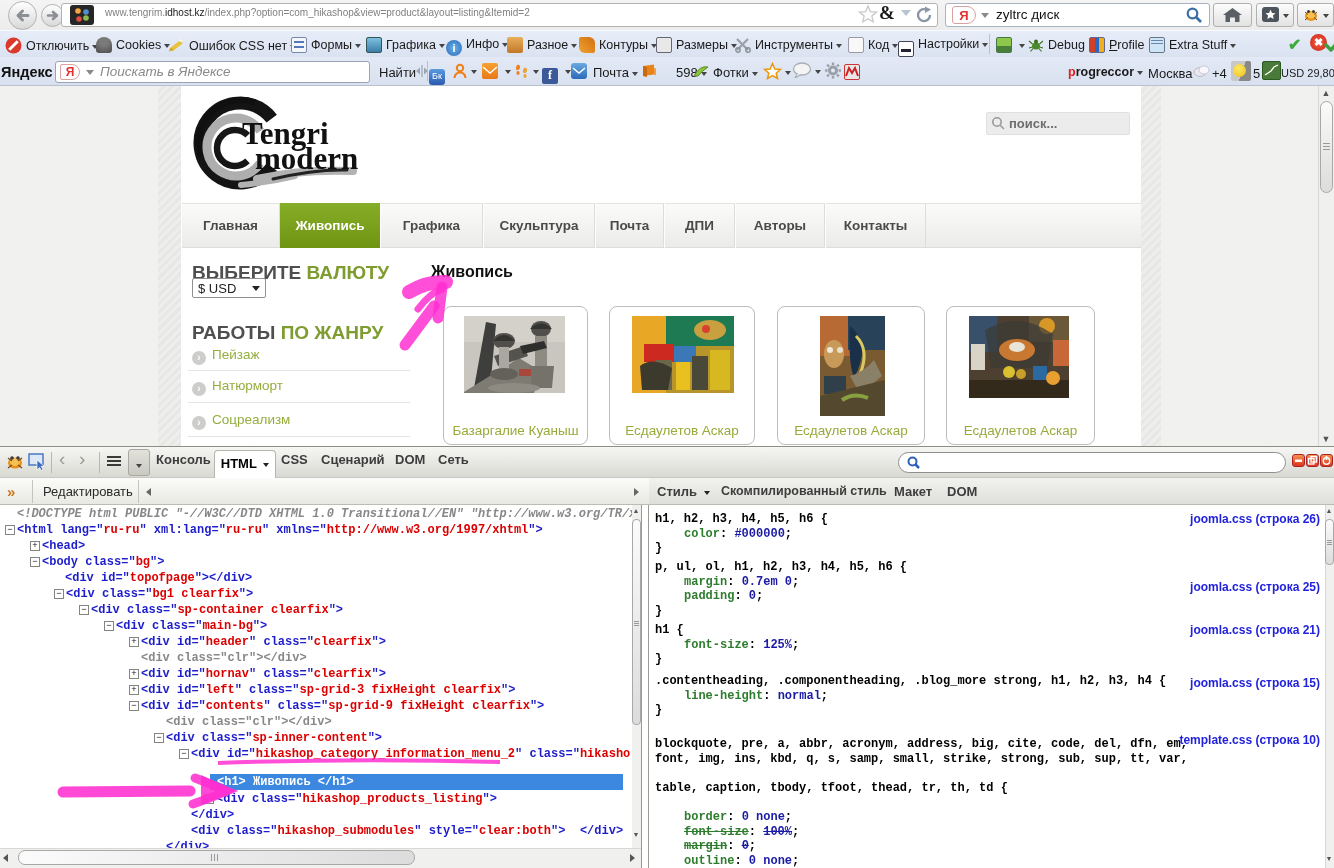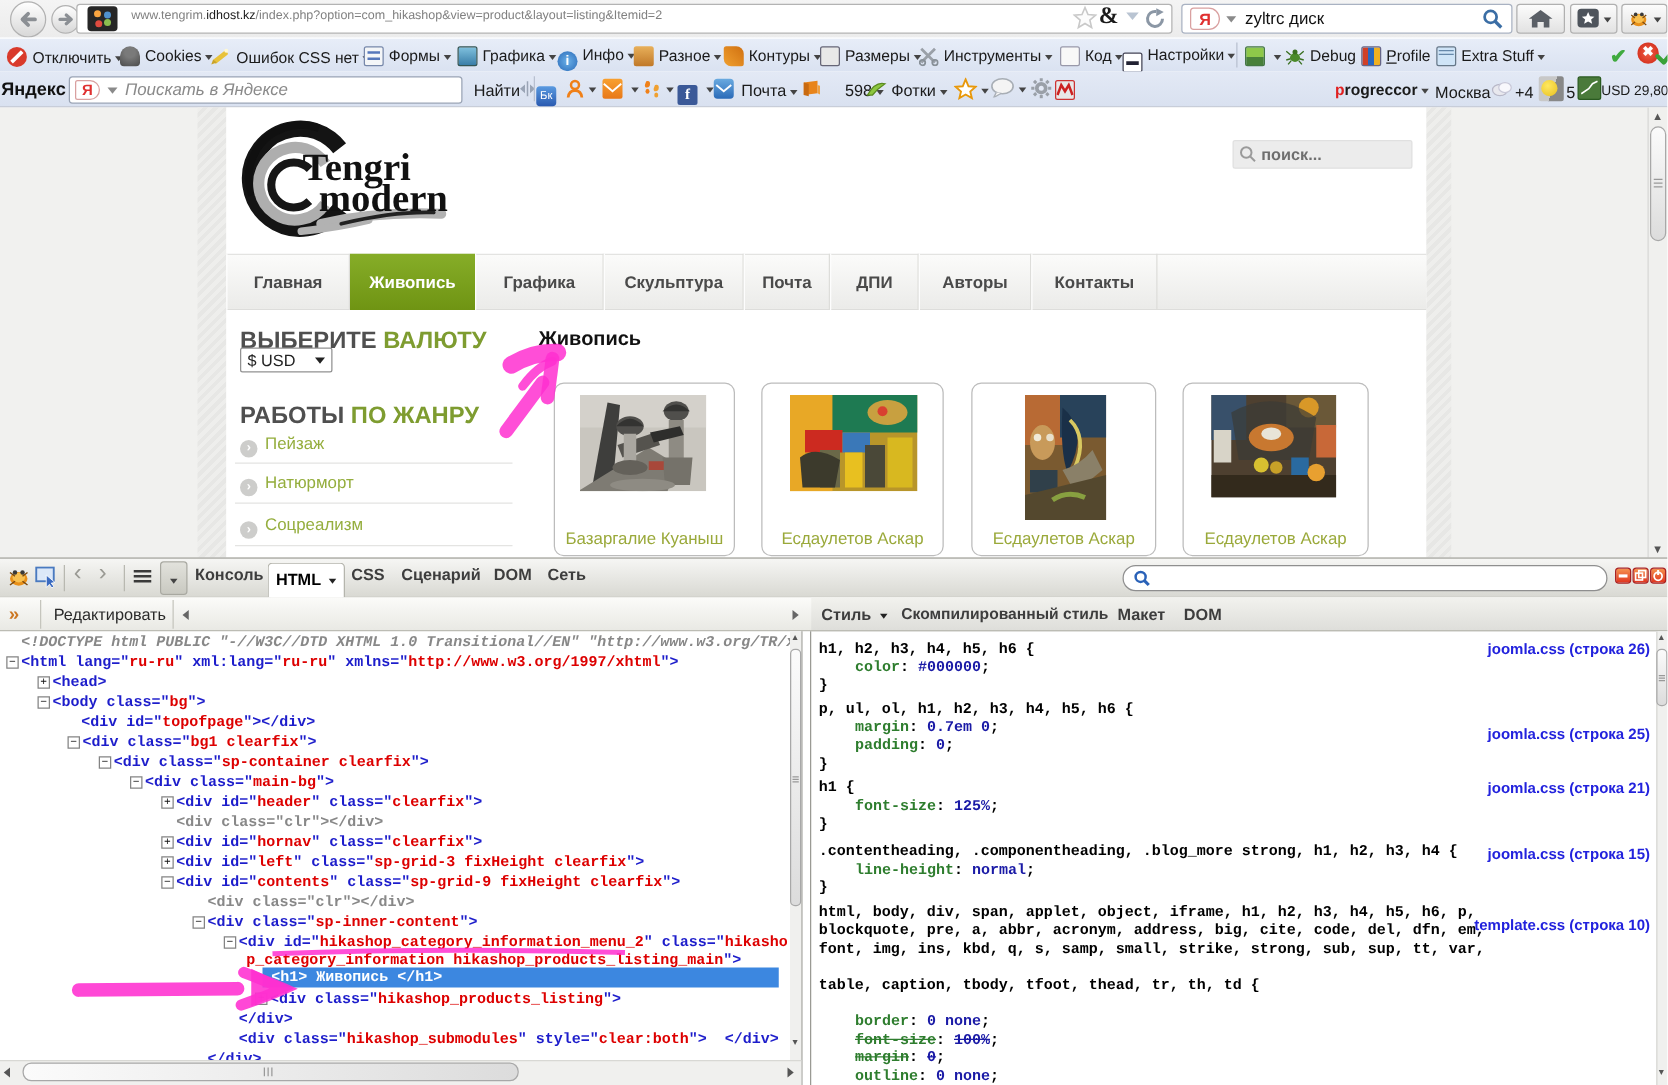--- a/index.html
+++ b/index.html
@@ -452,21 +452,20 @@
 <span class="eb" style="left:79px;top:158px;">−</span><div class="treeline mono" style="left:91px;top:155px;">&lt;div class="<span class="rv">sp-container clearfix</span>"&gt;</div>
 <span class="eb" style="left:104px;top:174px;">−</span><div class="treeline mono" style="left:116px;top:171px;">&lt;div class="<span class="rv">main-bg</span>"&gt;</div>
 <span class="eb" style="left:129px;top:190px;">+</span><div class="treeline mono" style="left:141px;top:187px;">&lt;div id="<span class="rv">header</span>" class="<span class="rv">clearfix</span>"&gt;</div>
 <div class="treeline mono" style="left:141px;top:203px;"><span class="gray">&lt;div class="clr"&gt;&lt;/div&gt;</span></div>
 <span class="eb" style="left:129px;top:222px;">+</span><div class="treeline mono" style="left:141px;top:219px;">&lt;div id="<span class="rv">hornav</span>" class="<span class="rv">clearfix</span>"&gt;</div>
 <span class="eb" style="left:129px;top:238px;">+</span><div class="treeline mono" style="left:141px;top:235px;">&lt;div id="<span class="rv">left</span>" class="<span class="rv">sp-grid-3 fixHeight clearfix</span>"&gt;</div>
 <span class="eb" style="left:129px;top:254px;">−</span><div class="treeline mono" style="left:141px;top:251px;">&lt;div id="<span class="rv">contents</span>" class="<span class="rv">sp-grid-9 fixHeight clearfix</span>"&gt;</div>
 <div class="treeline mono" style="left:166px;top:267px;"><span class="gray">&lt;div class="clr"&gt;&lt;/div&gt;</span></div>
 <span class="eb" style="left:154px;top:286px;">−</span><div class="treeline mono" style="left:166px;top:283px;">&lt;div class="<span class="rv">sp-inner-content</span>"&gt;</div>
 <span class="eb" style="left:179px;top:302px;">−</span><div class="treeline mono" style="left:191px;top:299px;">&lt;div id="<span class="rv">hikashop_category_information_menu_2</span>" class="<span class="rv">hikasho</span></div>
-<div class="treeline mono" style="left:197px;top:313px;"><span class="rv">p_category_information hikashop_products_listing_main</span>"&gt;</div>
 <div class="abs" style="left:210px;top:327px;width:413px;height:16px;background:#3c87e0;"></div>
 <div class="treeline mono" style="left:217px;top:327px;"><span style="color:#fff;">&lt;h1&gt; Живопись &lt;/h1&gt;</span></div>
 <span class="eb" style="left:204px;top:347px;">+</span><div class="treeline mono" style="left:216px;top:344px;">&lt;div class="<span class="rv">hikashop_products_listing</span>"&gt;</div>
 <div class="treeline mono" style="left:191px;top:360px;">&lt;/div&gt;</div>
 <div class="treeline mono" style="left:191px;top:376px;">&lt;div class="<span class="rv">hikashop_submodules</span>" style="<span class="rv">clear:both</span>"&gt;  &lt;/div&gt;</div>
 <div class="treeline mono" style="left:166px;top:392px;">&lt;/div&gt;</div>
   </div>
 
   <div class="abs sbtrack" style="left:632px;top:58px;width:9px;height:364px;"></div>
   <div class="abs arr" style="left:631px;top:60px;width:10px;font-size:7px;">▲</div>
@@ -485,21 +484,20 @@
 <div class="cssline mono" style="left:5px;top:157px;">}</div>
 <div class="ref" style="right:4px;top:113px;margin-top:20px;">joomla.css (строка 25)</div>
 <div class="cssline mono" style="left:5px;top:176px;">h1 {</div>
 <div class="cssline mono" style="left:34px;top:191px;"><span class="prop ">font-size</span>: <span class="val ">125%</span>;</div>
 <div class="cssline mono" style="left:5px;top:205px;">}</div>
 <div class="ref" style="right:4px;top:176px;">joomla.css (строка 21)</div>
 <div class="cssline mono" style="left:5px;top:227px;">.contentheading, .componentheading, .blog_more strong, h1, h2, h3, h4 {</div>
 <div class="cssline mono" style="left:34px;top:242px;"><span class="prop ">line-height</span>: <span class="val ">normal</span>;</div>
 <div class="cssline mono" style="left:5px;top:256px;">}</div>
 <div class="ref" style="right:4px;top:229px;">joomla.css (строка 15)</div>
-<div class="cssline mono" style="left:5px;top:276px;">html, body, div, span, applet, object, iframe, h1, h2, h3, h4, h5, h6, p,</div>
 <div class="cssline mono" style="left:5px;top:290px;">blockquote, pre, a, abbr, acronym, address, big, cite, code, del, dfn, em,</div>
 <div class="cssline mono" style="left:5px;top:305px;">font, img, ins, kbd, q, s, samp, small, strike, strong, sub, sup, tt, var,</div>
 <div class="cssline mono" style="left:5px;top:334px;">table, caption, tbody, tfoot, thead, tr, th, td {</div>
 <div class="cssline mono" style="left:34px;top:363px;"><span class="prop ">border</span>: <span class="val ">0 none</span>;</div>
 <div class="cssline mono" style="left:34px;top:378px;"><span class="prop strike">font-size</span>: <span class="val strike">100%</span>;</div>
 <div class="cssline mono" style="left:34px;top:392px;"><span class="prop strike">margin</span>: <span class="val strike">0</span>;</div>
 <div class="cssline mono" style="left:34px;top:407px;"><span class="prop ">outline</span>: <span class="val ">0 none</span>;</div>
 <div class="ref" style="right:4px;top:286px;">template.css (строка 10)</div>
   </div>
 

